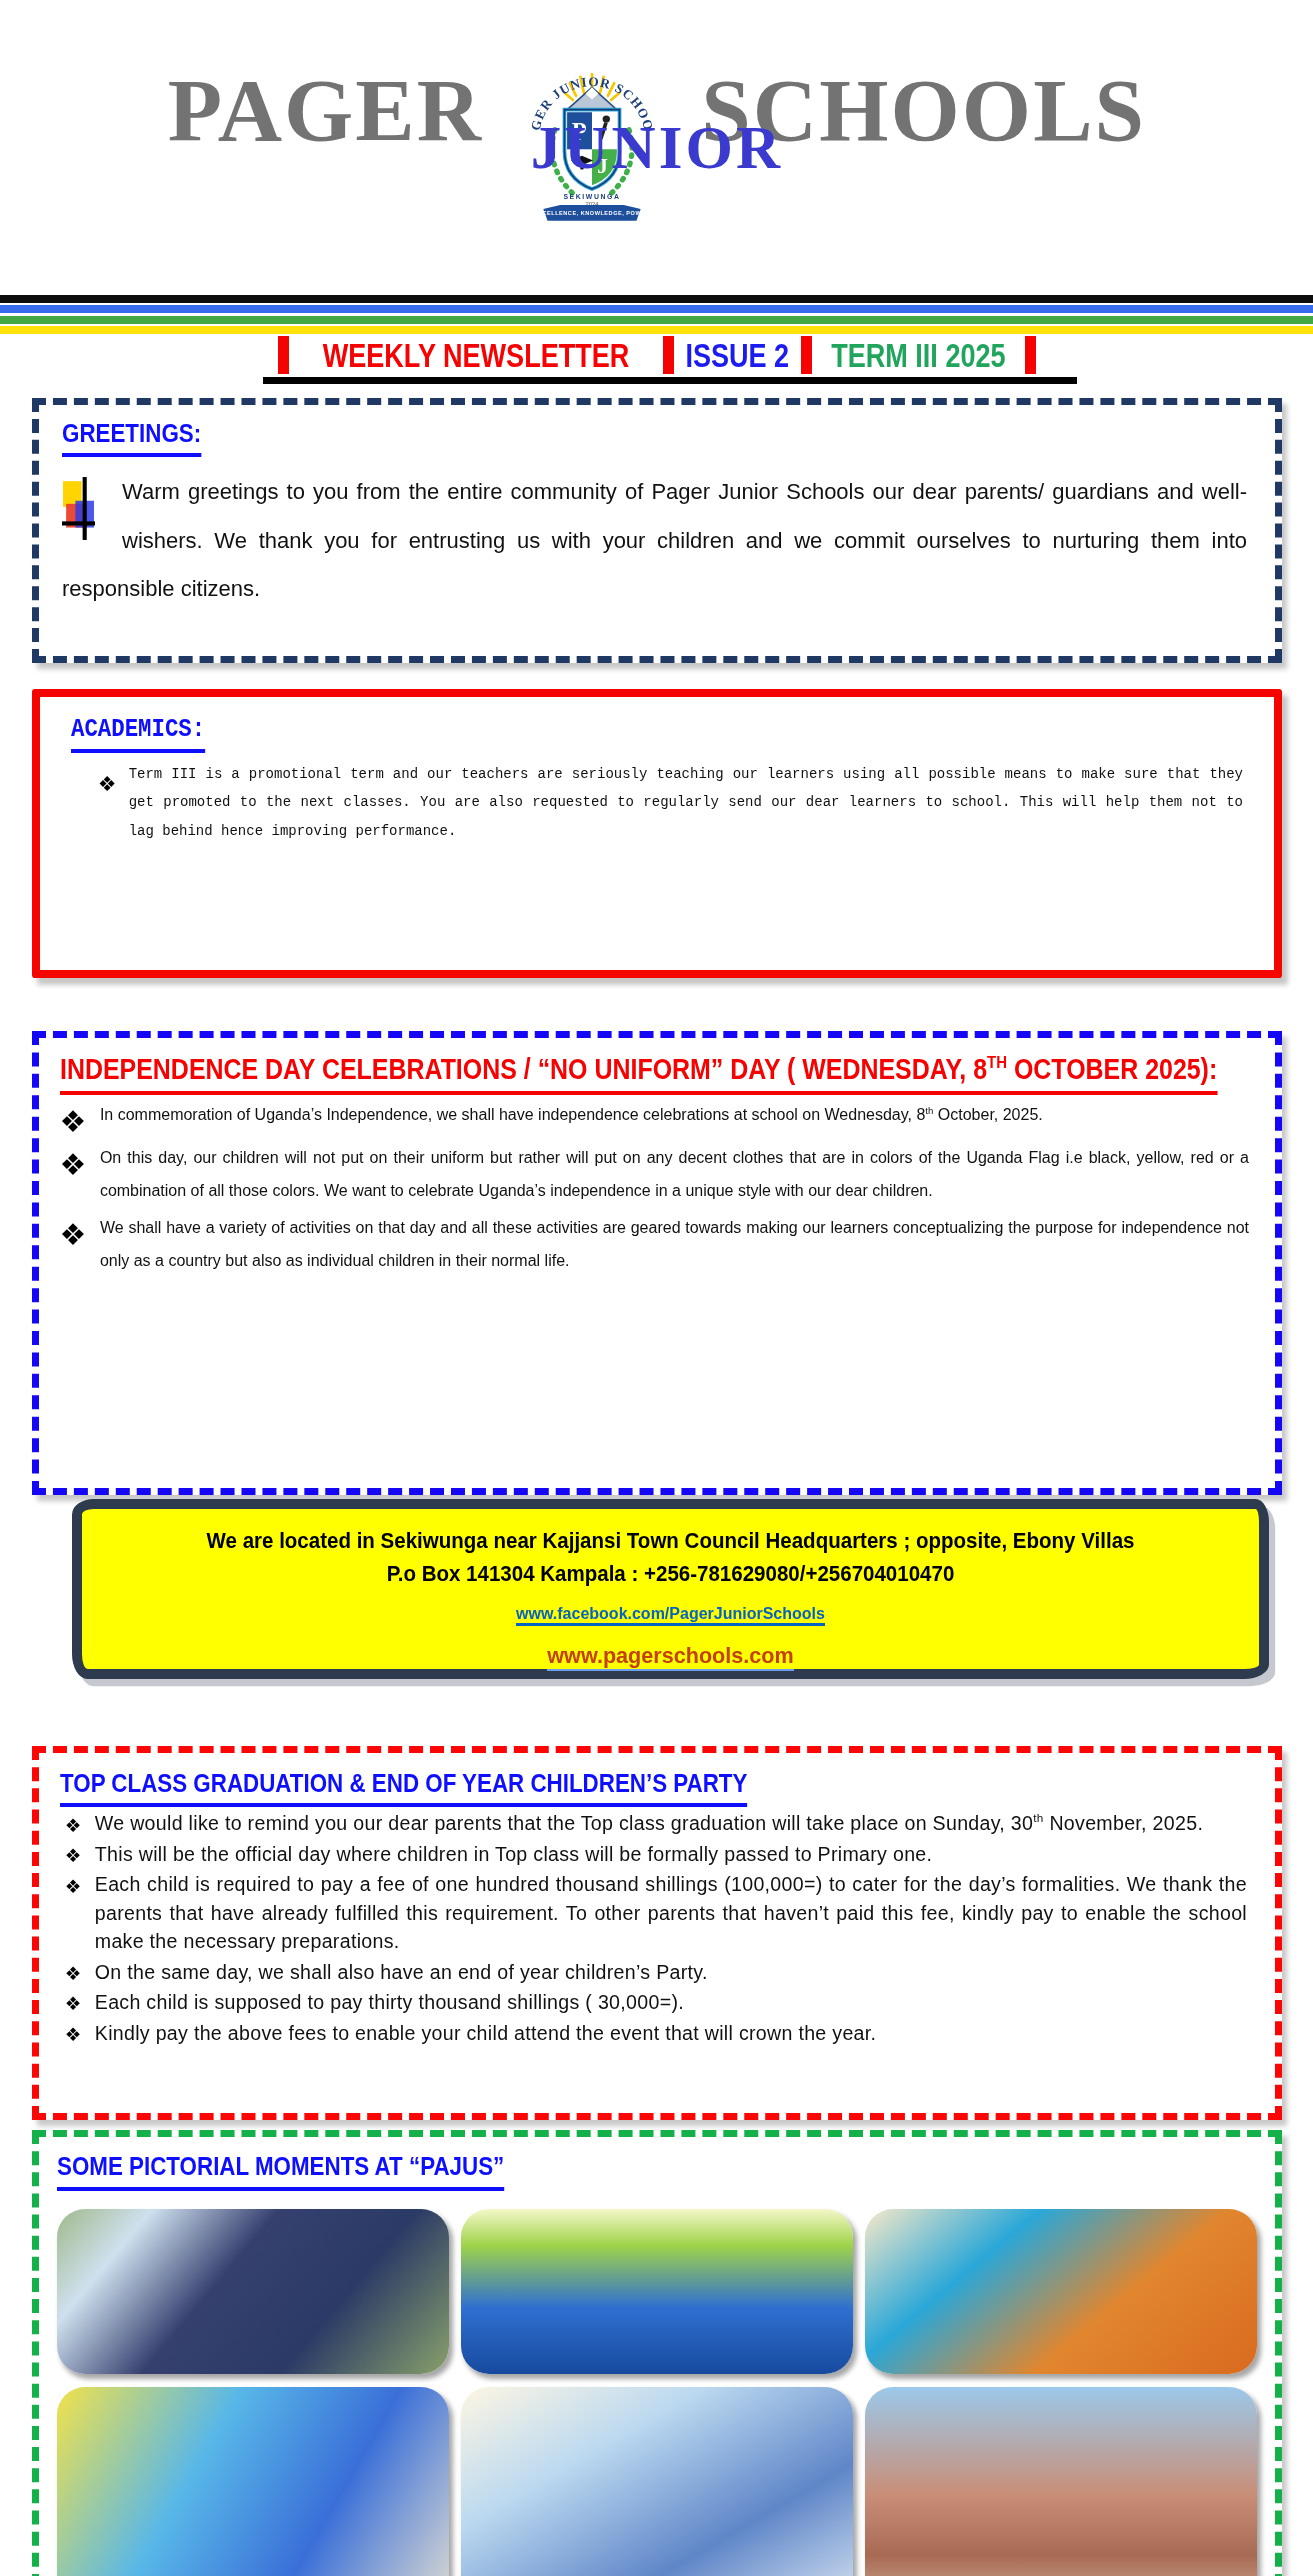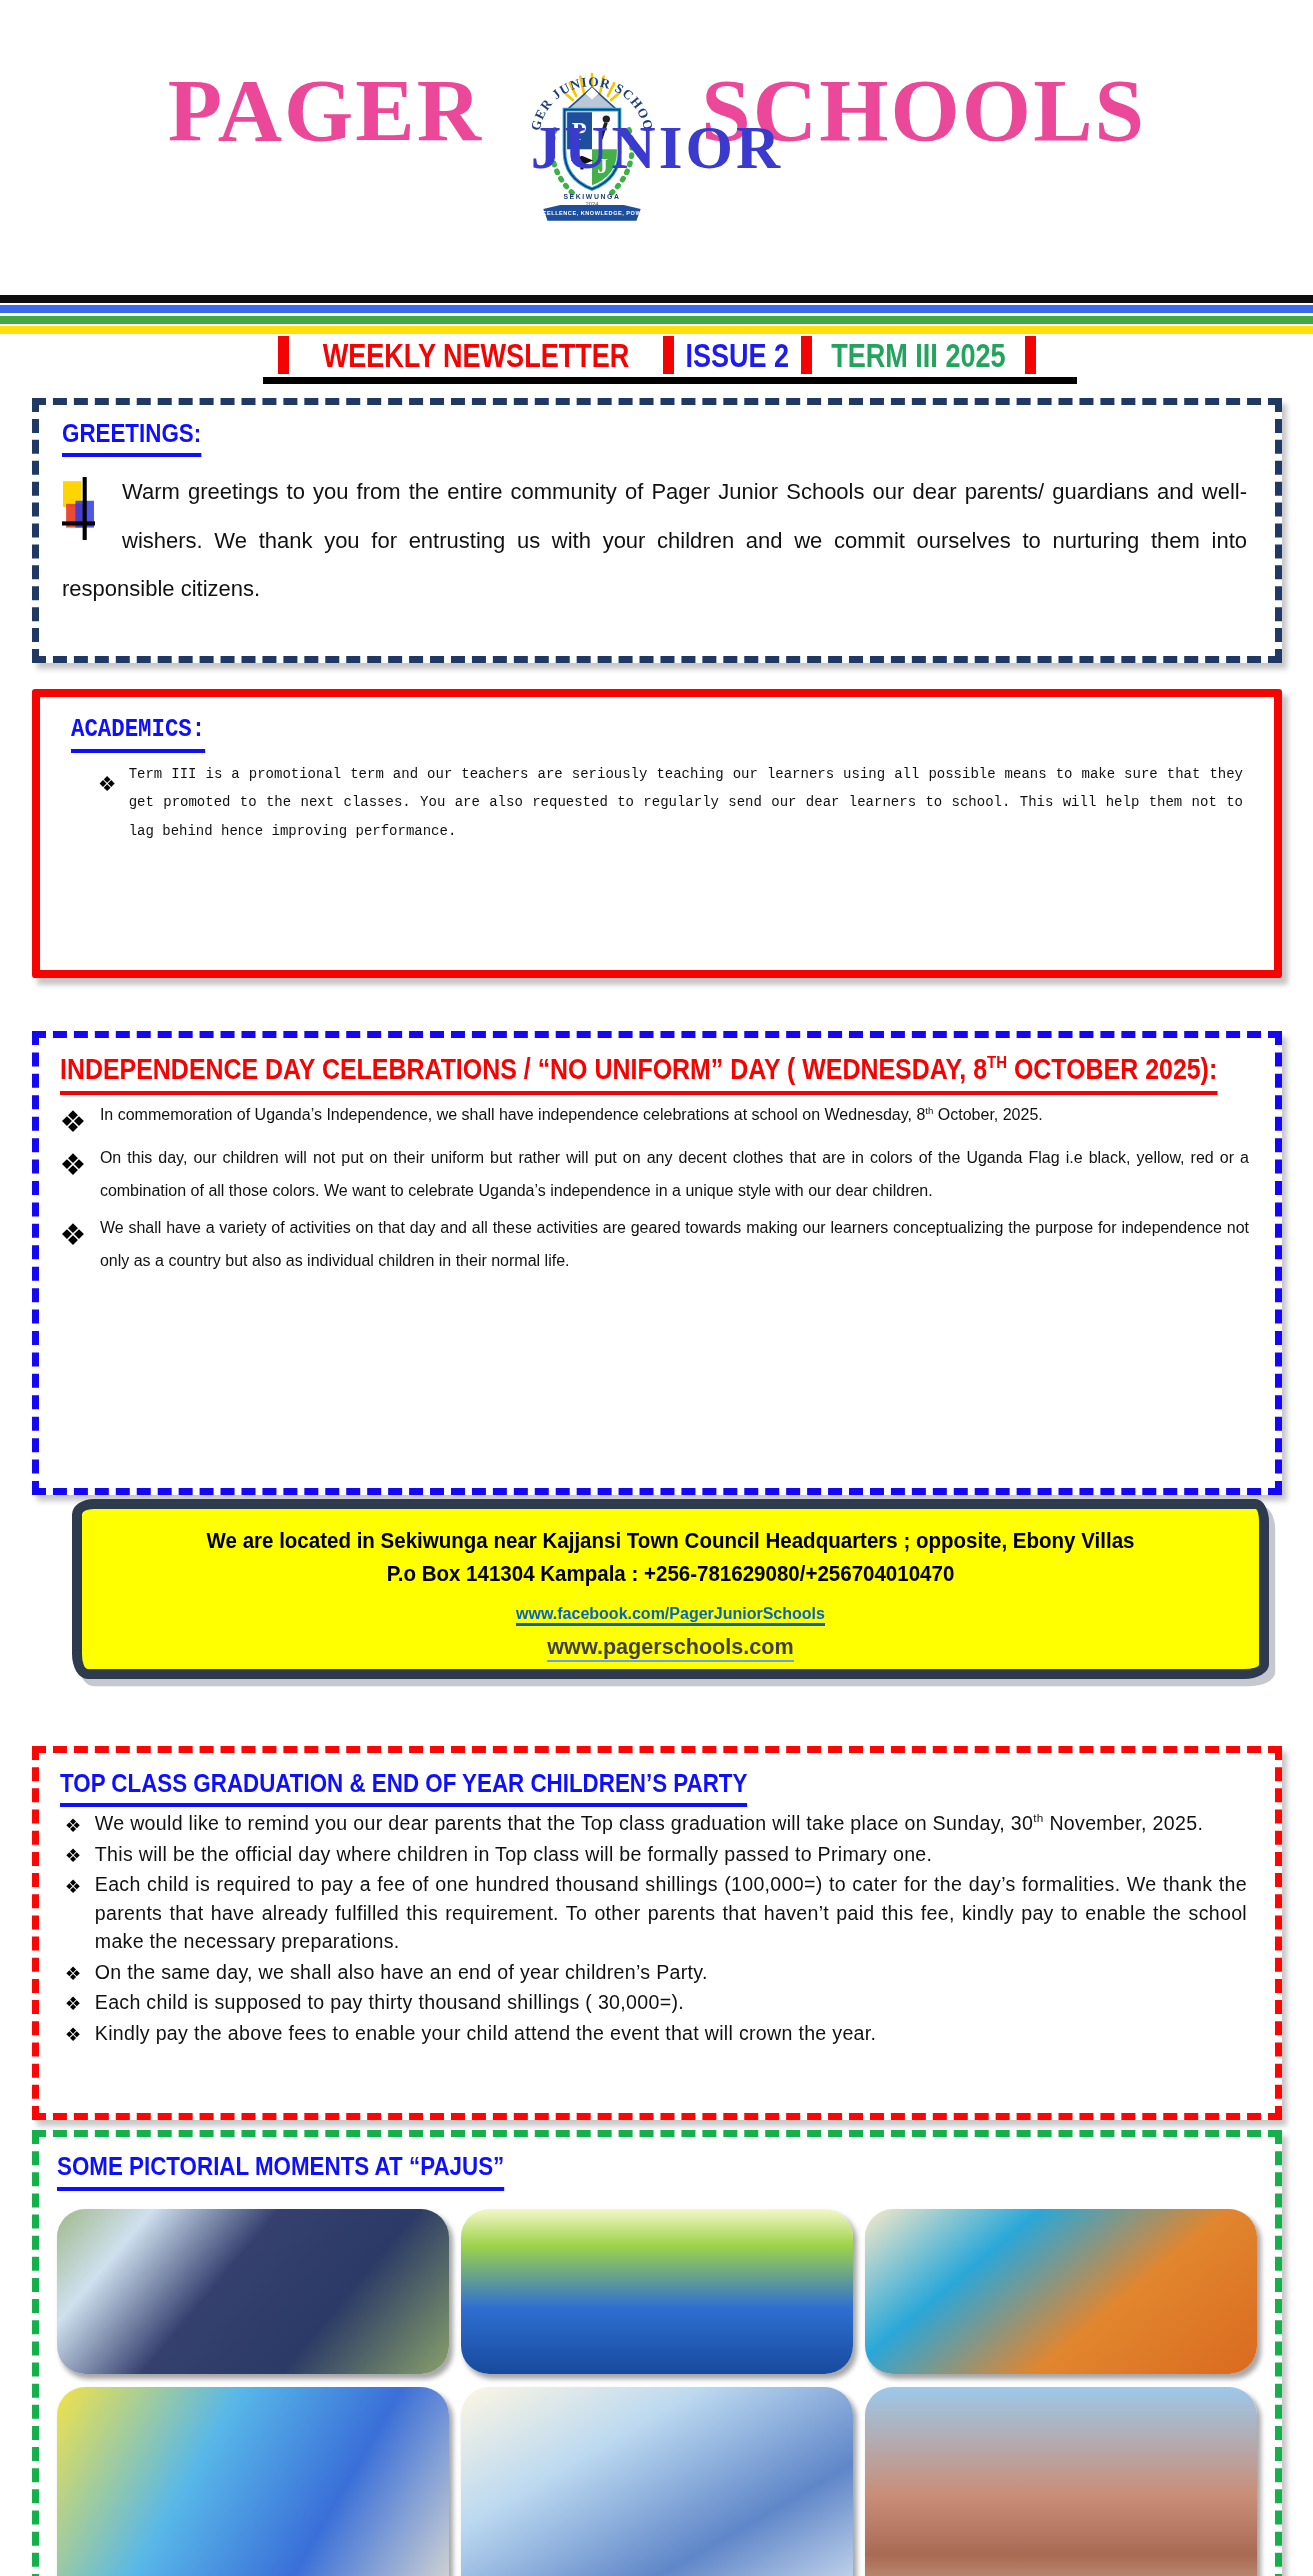--- a/index.html
+++ b/index.html
@@ -4,21 +4,21 @@
 <style>
   html,body{margin:0;padding:0;}
   body{
     width:1314px;height:3400px;background:#ffffff;overflow:hidden;position:relative;
     font-family:"Liberation Sans", sans-serif;color:#111;
   }
   
   .header{height:295px;text-align:center;box-sizing:border-box;padding-top:45px;}
   .title-row{display:flex;justify-content:center;align-items:flex-start;gap:24px;}
   .school-name{
-    font-family:"Liberation Serif", serif;font-weight:bold;color:#ec4899;
+    font-family:"Liberation Serif", serif;font-weight:bold;color:#737373;
     font-size:89px;line-height:1;letter-spacing:2.1px;margin-top:20.6px;
   }
   .crest{width:170px;height:180px;flex:0 0 auto;}
   .subtitle{
     font-family:"Liberation Serif", serif;font-weight:bold;color:#3a3ace;
     font-size:61px;line-height:1;letter-spacing:3.1px;margin-top:-108px;
   }
   .motto{
     font-family:"Liberation Serif", serif;font-weight:bold;color:#f50202;
     font-size:23px;margin-top:24px;
@@ -67,21 +67,21 @@
   sup{font-size:0.6em;}
   
   .location{
     box-sizing:border-box;margin:4.1px 45px 0 72px;height:180px;background:#ffff00;
     border:10.3px solid #2e3b4e;border-radius:21.6px 13.4px 25px 15.5px / 15.5px 23px 14.4px 25px;
     text-align:center;padding:14.4px 31px 5.2px 31px;box-shadow:6.2px 7.2px 0 rgba(46,59,78,0.28);
   }
   .location .line{font-weight:800;font-size:21.6px;line-height:1.55;color:#000;display:block;transform:scaleX(0.95);}
   .location a{text-decoration:none;display:inline-block;font-weight:800;line-height:1.2;}
   .fb-link{color:#0563c1;font-size:16px;border-bottom:3.1px solid #0563c1;margin-top:13.4px;}
-  .web-link{color:#404040;font-size:21.6px;border-bottom:2.6px solid #6d9eeb;margin-top:8px;}
+  .web-link{color:#c2410c;font-size:21.6px;border-bottom:2.6px solid #6d9eeb;margin-top:17px;}
   
   .topclass{border:7.2px dashed #fb0505;height:374px;margin-top:67px;padding:13.4px 28px 2.6px 20.6px;}
   .topclass .bullet-item{margin-top:2.1px;padding-left:5.2px;}
   .topclass .diamond{font-size:18.5px;margin-top:7.2px;}
   .topclass .btext{font-size:19.6px;line-height:1.45;letter-spacing:0.3px;}
   
   .pictorial{border:7.7px dashed #14b14b;height:775px;margin-top:9.3px;padding:13.4px 18px 10.3px 18px;}
   .photo-grid{display:grid;grid-template-columns:repeat(3,1fr);grid-template-rows:165px 240px 222px;gap:12.4px;margin-top:18.5px;}
   .photo{border-radius:28px;box-shadow:3.1px 4.1px 5.2px rgba(0,0,0,0.35);}
   .p1{background:linear-gradient(130deg,#9fb98a 0%,#cfe0ee 18%,#35406f 42%,#2b3a66 68%,#88a06b 100%);}

